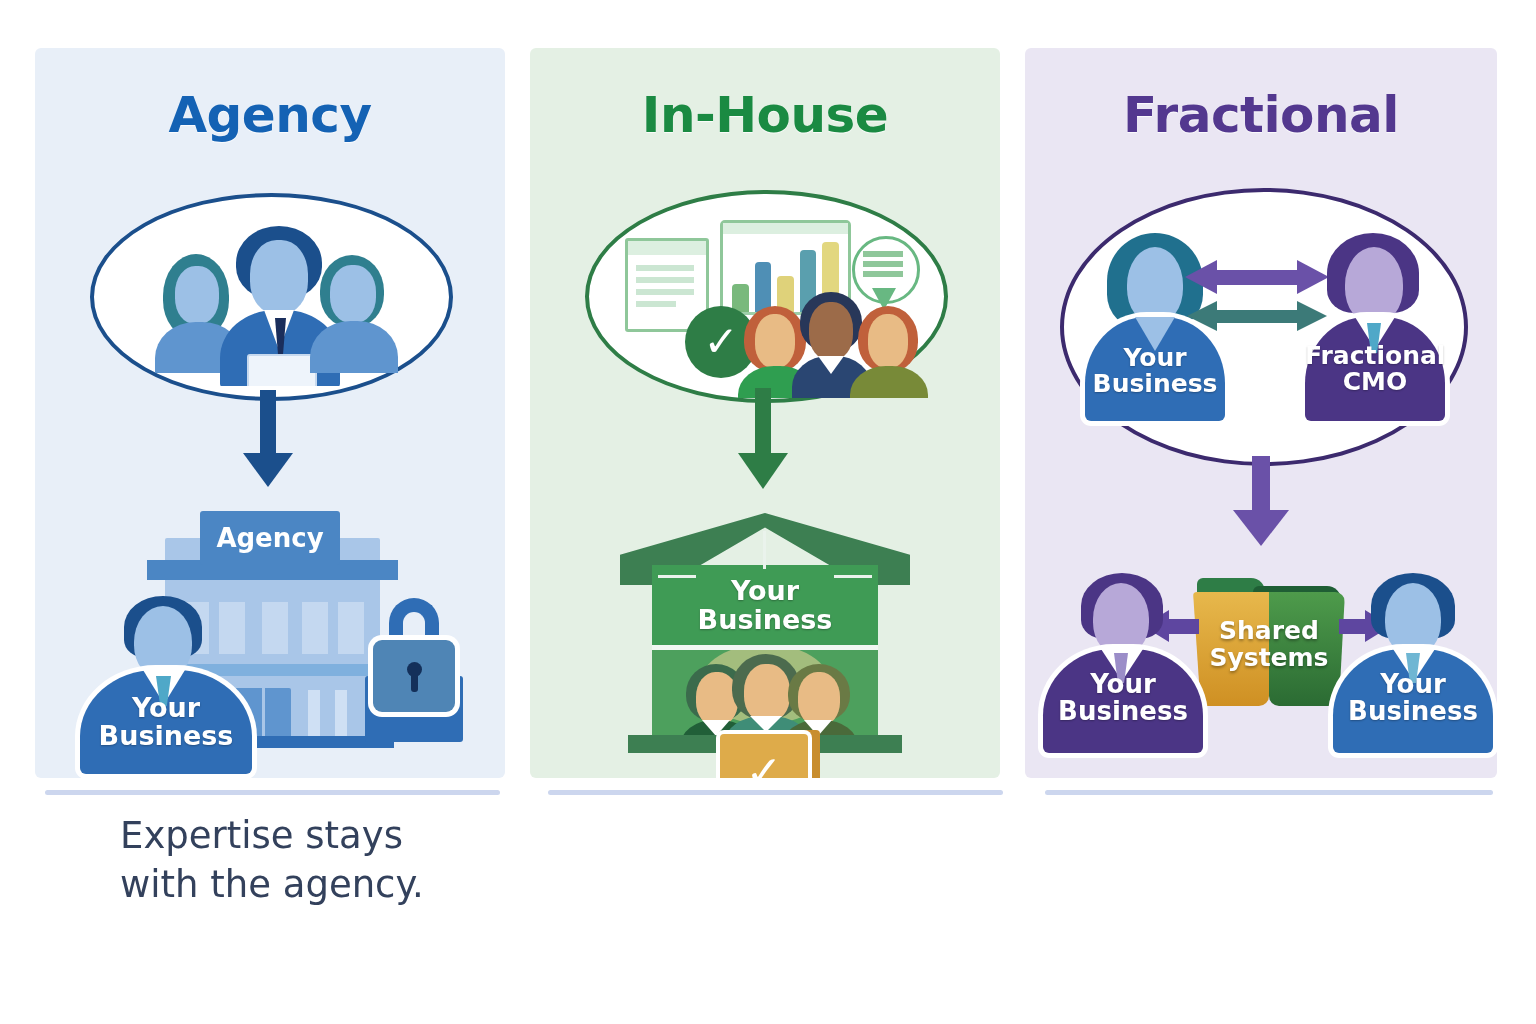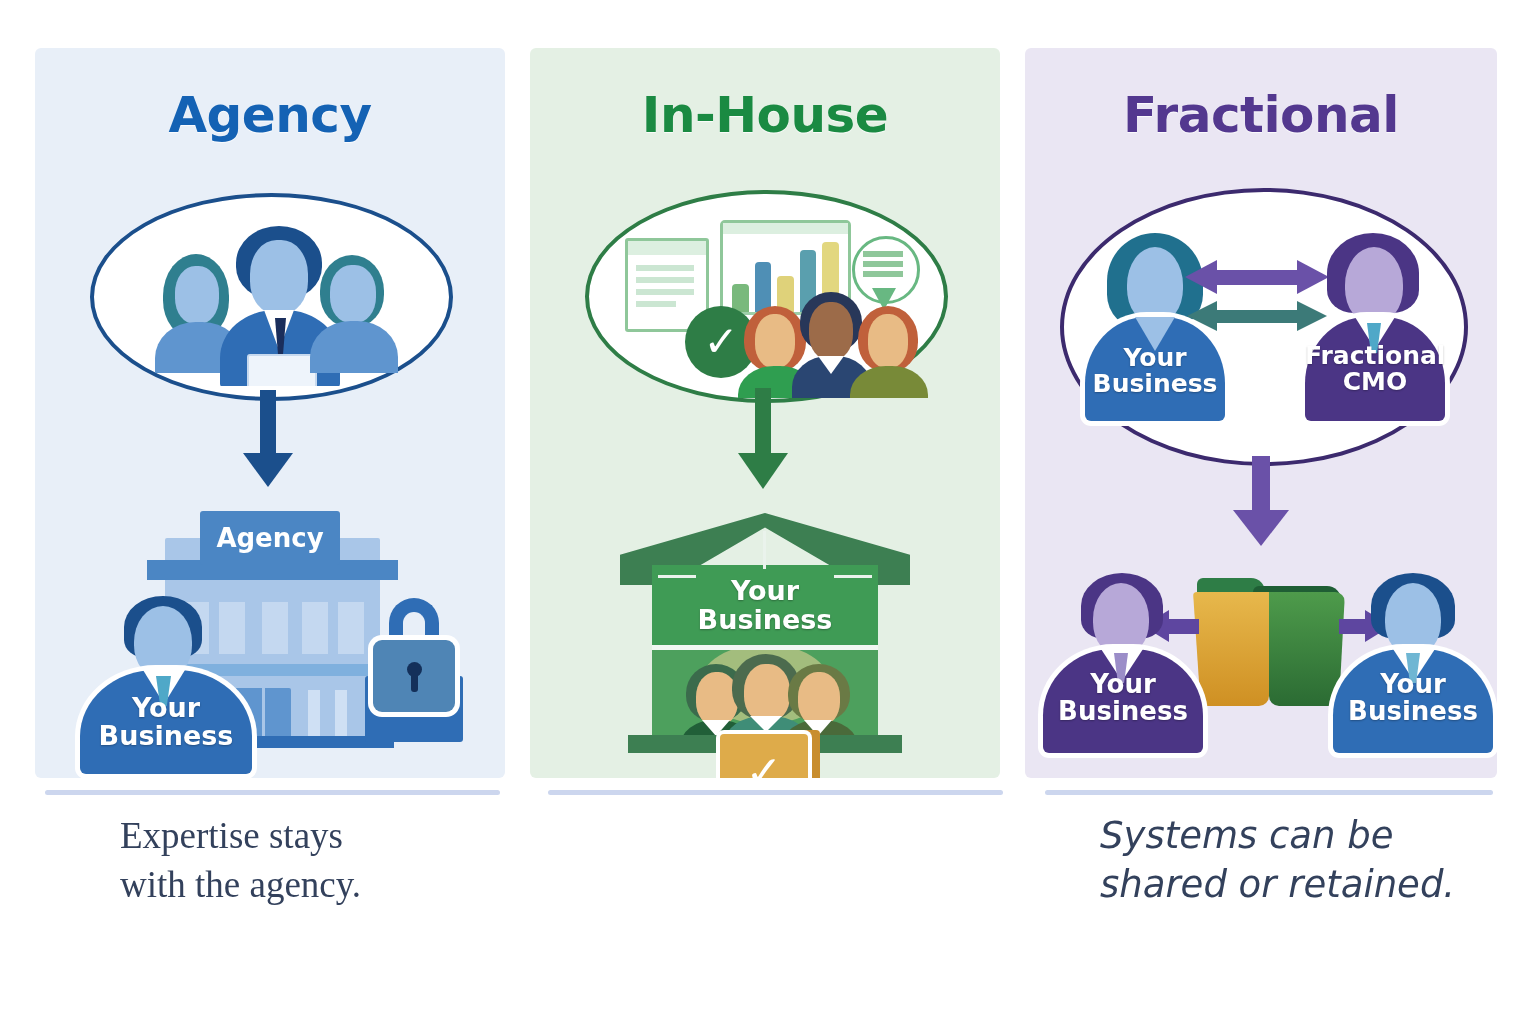--- a/index.html
+++ b/index.html
@@ -298,20 +298,22 @@
     <div class="shaft" style="left:227px;top:408px;width:18px;height:60px;background:#6a51a8;"></div>
     <div class="head-down" style="left:208px;top:462px;border-left:28px solid transparent;border-right:28px solid transparent;border-top:36px solid #6a51a8;"></div>
 
     <div style="position:absolute;left:155px;top:634px;width:170px;height:4px;background:#6a51a8;"></div>
 
     <div class="folder" style="left:168px;top:530px;width:152px;height:128px;">
       <div class="tab" style="left:4px;top:0px;width:68px;height:22px;background:#2e7d46;"></div>
       <div class="tab" style="left:60px;top:8px;width:88px;height:22px;background:#1f5e34;"></div>
       <div class="bodyL" style="left:0px;top:14px;width:76px;height:114px;background:linear-gradient(180deg,#e7b84c 0%,#cf9023 100%);clip-path:polygon(0 0,100% 0,100% 100%,10% 100%);"></div>
       <div class="bodyR" style="left:76px;top:14px;width:76px;height:114px;background:linear-gradient(180deg,#4e9b4b 0%,#2b6b33 100%);clip-path:polygon(0 0,100% 0,92% 100%,0 100%);"></div>
+      <div class="ftext" style="top:40px;white-space:pre-line;">Shared
+Systems</div>
     </div>
 
     <div style="position:absolute;left:140px;top:571px;width:34px;height:15px;background:#5e46a0;"></div>
     <div style="position:absolute;left:118px;top:562px;border-right:26px solid #5e46a0;border-top:16px solid transparent;border-bottom:16px solid transparent;"></div>
     <div style="position:absolute;left:314px;top:571px;width:32px;height:15px;background:#5e46a0;"></div>
     <div style="position:absolute;left:340px;top:562px;border-left:26px solid #5e46a0;border-top:16px solid transparent;border-bottom:16px solid transparent;"></div>
 
     <div class="bperson" style="left:18px;top:525px;width:160px;height:180px;">
       <div class="bhair" style="left:38px;top:0px;width:82px;height:66px;background:#4b3585;"></div>
       <div class="bhead" style="left:50px;top:10px;width:56px;height:72px;background:#b7a8d8;"></div>
@@ -329,22 +331,20 @@
       <div class="collar" style="left:60px;top:76px;width:42px;height:32px;clip-path:polygon(0 0,100% 0,50% 100%);"></div>
       <div class="tie" style="left:73px;top:80px;width:14px;height:30px;background:#6fb6d3;clip-path:polygon(0 0,100% 0,72% 100%,28% 100%);"></div>
       <div class="blabel" style="top:98px;font-size:26px;white-space:pre-line;">Your
 Business</div>
     </div>
 
     <div class="title" style="top:38px;color:#53388f;">Fractional</div>
   </div>
 
   <div class="capline" style="left:45px;top:790px;width:455px;"></div>
-  <div class="caption" style="left:120px;top:812px;width:420px;white-space:pre-line;font-family:Liberation Serif, serif;">Expertise stays
+  <div class="caption" style="left:120px;top:812px;width:420px;white-space:pre-line;">Expertise stays
 with the agency.</div>
 
   <div class="capline" style="left:548px;top:790px;width:455px;"></div>
 
   <div class="capline" style="left:1045px;top:790px;width:448px;"></div>
-  <div class="caption it" style="left:1100px;top:812px;width:430px;white-space:pre-line;">Systems can be
-shared or retained.</div>
 
 </div>
 
 </body></html>

